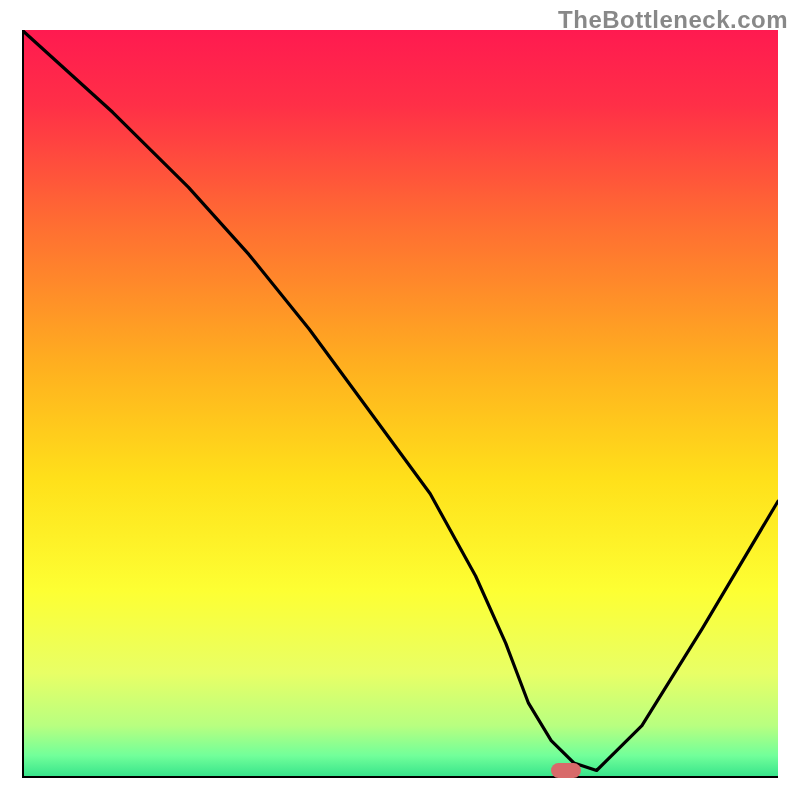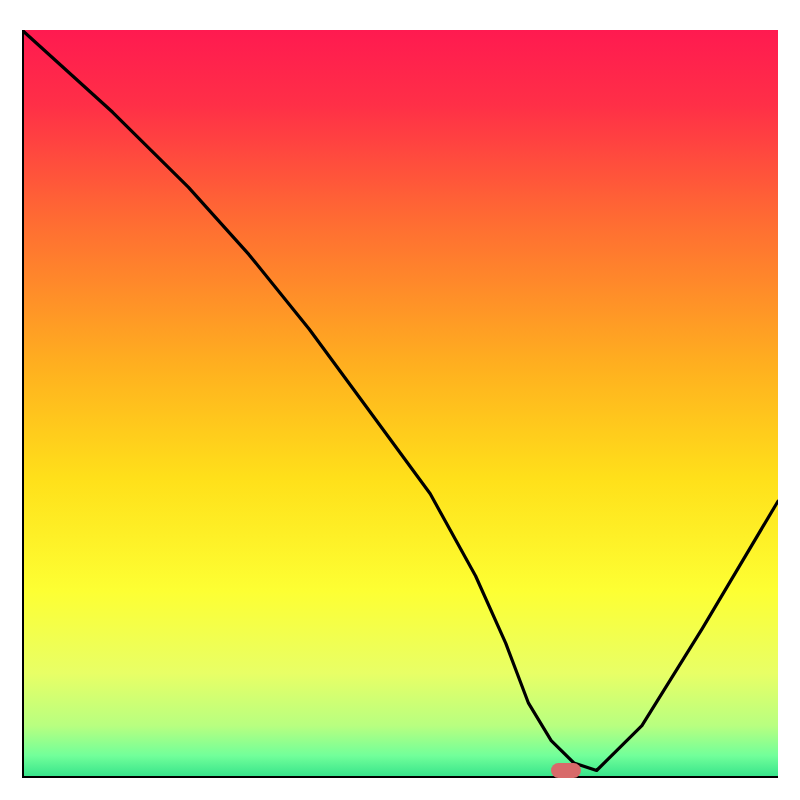--- a/index.html
+++ b/index.html
@@ -62,20 +62,21 @@
     width: 28px;
     height: 14px;
     background: #d86a6a;
     border-radius: 7px;
   }
 </style>
 </head>
 <body>
 <div class="wrap">
 
+  <div class="watermark">TheBottleneck.com</div>
 
   <div class="plot-frame">
 
     <svg class="plot" viewBox="0 0 756 748" preserveAspectRatio="none">
       <defs>
         <linearGradient id="bg-grad" x1="0" y1="0" x2="0" y2="1">
 
         <stop offset="0%" stop-color="#ff1a50"></stop>
             <stop offset="10%" stop-color="#ff2f47"></stop>
             <stop offset="25%" stop-color="#ff6a33"></stop>

